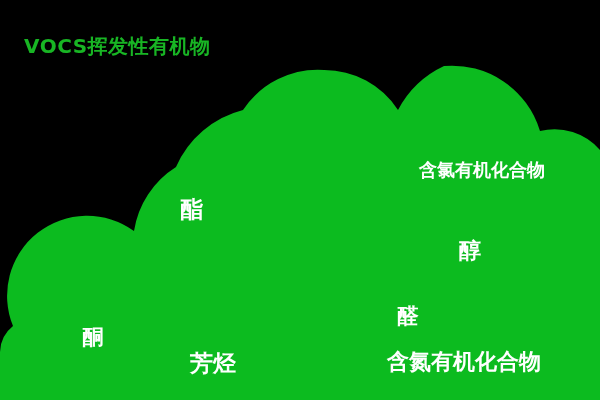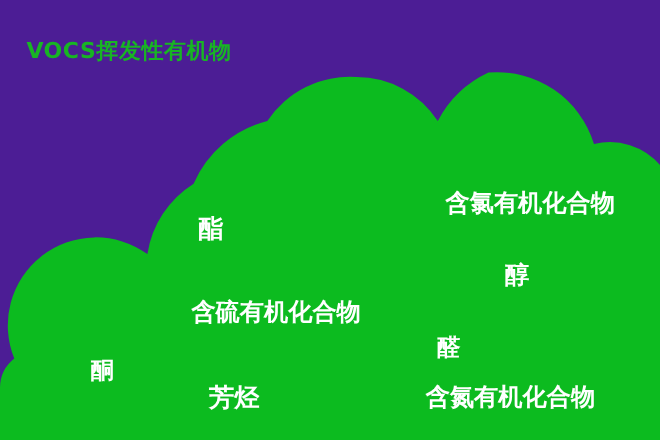--- a/index.html
+++ b/index.html
@@ -43,42 +43,41 @@
     color: #ffffff;
     font-weight: 700;
     white-space: nowrap;
     line-height: 1;
     transform: translate(-50%, -50%);
   }
 </style>
 </head>
 <body>
 
-<div id="poster" style="background: #4c1d95; text-decoration: underline;">
+<div id="poster" style="background: #000000; text-decoration: underline;">
 
   <svg id="cloud-svg" viewBox="0 0 600 400" preserveAspectRatio="none">
     <path id="cloud-path" fill="#0cbb1f" d="M 0 400
              L 0 352
              A 34 34 0 0 1 13 326
              A 80 80 0 0 1 134 231
              A 92 92 0 0 1 176 167
              A 100 100 0 0 1 243 110
              A 90 90 0 0 1 324 70
              A 88 88 0 0 1 398 110
              A 100 100 0 0 1 444 66
              A 92 92 0 0 1 540 131
              A 60 60 0 0 1 600 150
              L 600 400
              Z"></path>
   </svg>
 
   <div class="title" style="color: rgb(24, 181, 36);">VOCS挥发性有机物</div>
 
   <div class="chem-label" style="left: 192px; top: 209px; font-size: 23px; color: rgb(255, 255, 255);">酯</div>
-  <div class="chem-label" style="left: 482px; top: 186px; font-size: 22px; color: rgb(255, 255, 255);">含氯有机化合物</div>
+  <div class="chem-label" style="left: 482px; top: 170px; font-size: 18px; color: rgb(255, 255, 255);">含氯有机化合物</div>
   <div class="chem-label" style="left: 470px; top: 251px; font-size: 22px; color: rgb(255, 255, 255);">醇</div>
-  <div class="chem-label" style="left: 251px; top: 285px; font-size: 22px; color: rgb(255, 255, 255);">含硫有机化合物</div>
   <div class="chem-label" style="left: 408px; top: 316px; font-size: 21px; color: rgb(255, 255, 255);">醛</div>
   <div class="chem-label" style="left: 93px; top: 337px; font-size: 21px; color: rgb(255, 255, 255);">酮</div>
   <div class="chem-label" style="left: 464px; top: 362px; font-size: 22px; color: rgb(255, 255, 255);">含氮有机化合物</div>
   <div class="chem-label" style="left: 213px; top: 363px; font-size: 23px; color: rgb(255, 255, 255);">芳烃</div>
 
 </div>
 
 </body></html>

